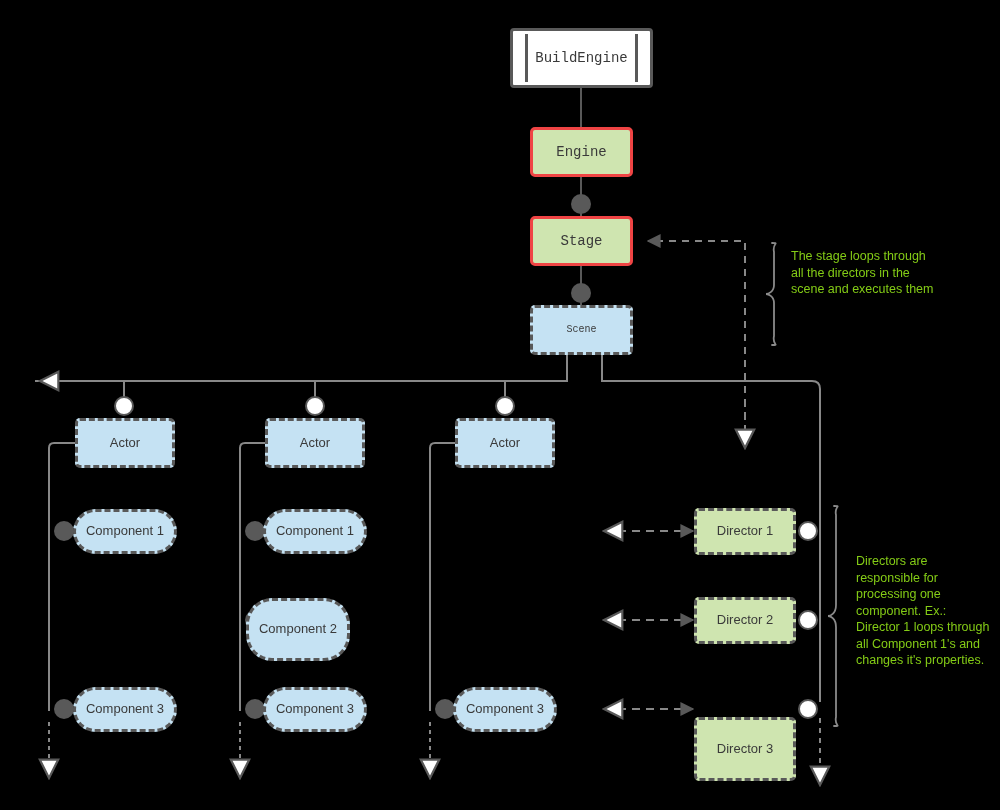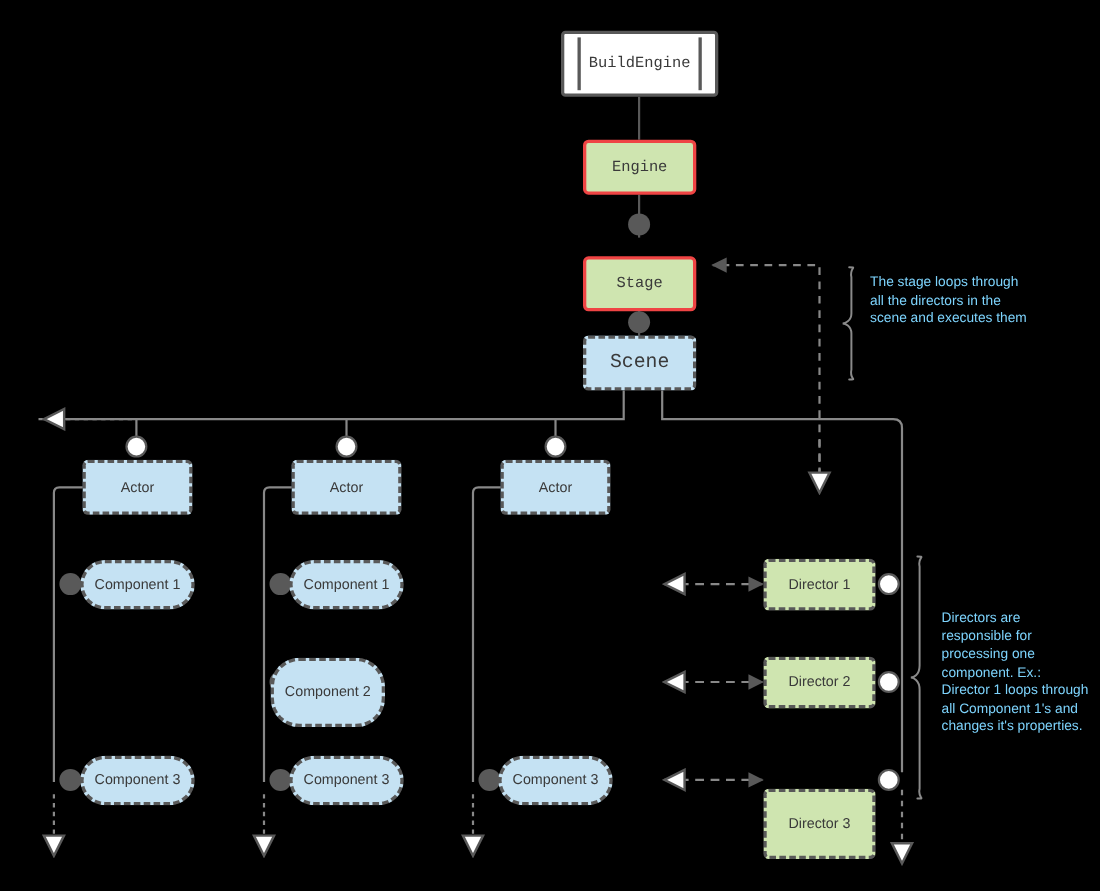--- a/index.html
+++ b/index.html
@@ -48,21 +48,21 @@
     border:3px dashed #595959;
     border-radius:5px;
     font-family:"Liberation Sans",sans-serif;
     font-size:13px;
   }
   .n-blue-scene{
     background:#c5e2f3;
     border:3px dashed #595959;
     border-radius:5px;
     font-family:"Liberation Mono","DejaVu Sans Mono",monospace;
-    font-size:18px;
+    font-size:10px;
   }
   .n-pill{
     background:#c5e2f3;
     border:3px dashed #595959;
     border-radius:26px;
     font-family:"Liberation Sans",sans-serif;
     font-size:13px;
     text-align:center;
   }
   .dot-white{
@@ -72,21 +72,21 @@
     box-sizing:border-box;
   }
   .dot-dark{
     position:absolute;
     width:20px;height:20px;border-radius:50%;
     background:#595959;
     box-sizing:border-box;
   }
   .note{
     position:absolute;
-    color:#7dd3fc;
+    color:#84cc16;
     font-family:"Liberation Sans",sans-serif;
     font-size:12.5px;
     line-height:1.32;
   }
 </style>
 </head>
 <body>
 
 <div id="stage">
 
@@ -147,21 +147,21 @@
     <span class="bar" style="right:12px;"></span>
     <span>BuildEngine</span>
   </div>
 
   <div class="node n-green" style="left:530px;top:127px;width:103px;height:50px;">
     <span>Engine</span>
   </div>
 
   <div class="dot-dark" style="left:571px;top:194px;"></div>
 
-  <div class="node n-green" style="left:530px;top:216px;width:103px;height:50px;margin-top:17px;">
+  <div class="node n-green" style="left:530px;top:216px;width:103px;height:50px;">
     <span>Stage</span>
   </div>
 
   <div class="dot-dark" style="left:571px;top:283px;"></div>
 
   <div class="node n-blue-scene" style="left:530px;top:305px;width:103px;height:50px;">
     <span>Scene</span>
   </div>
 
   <div class="dot-white" style="left:114px;top:396px;"></div>

